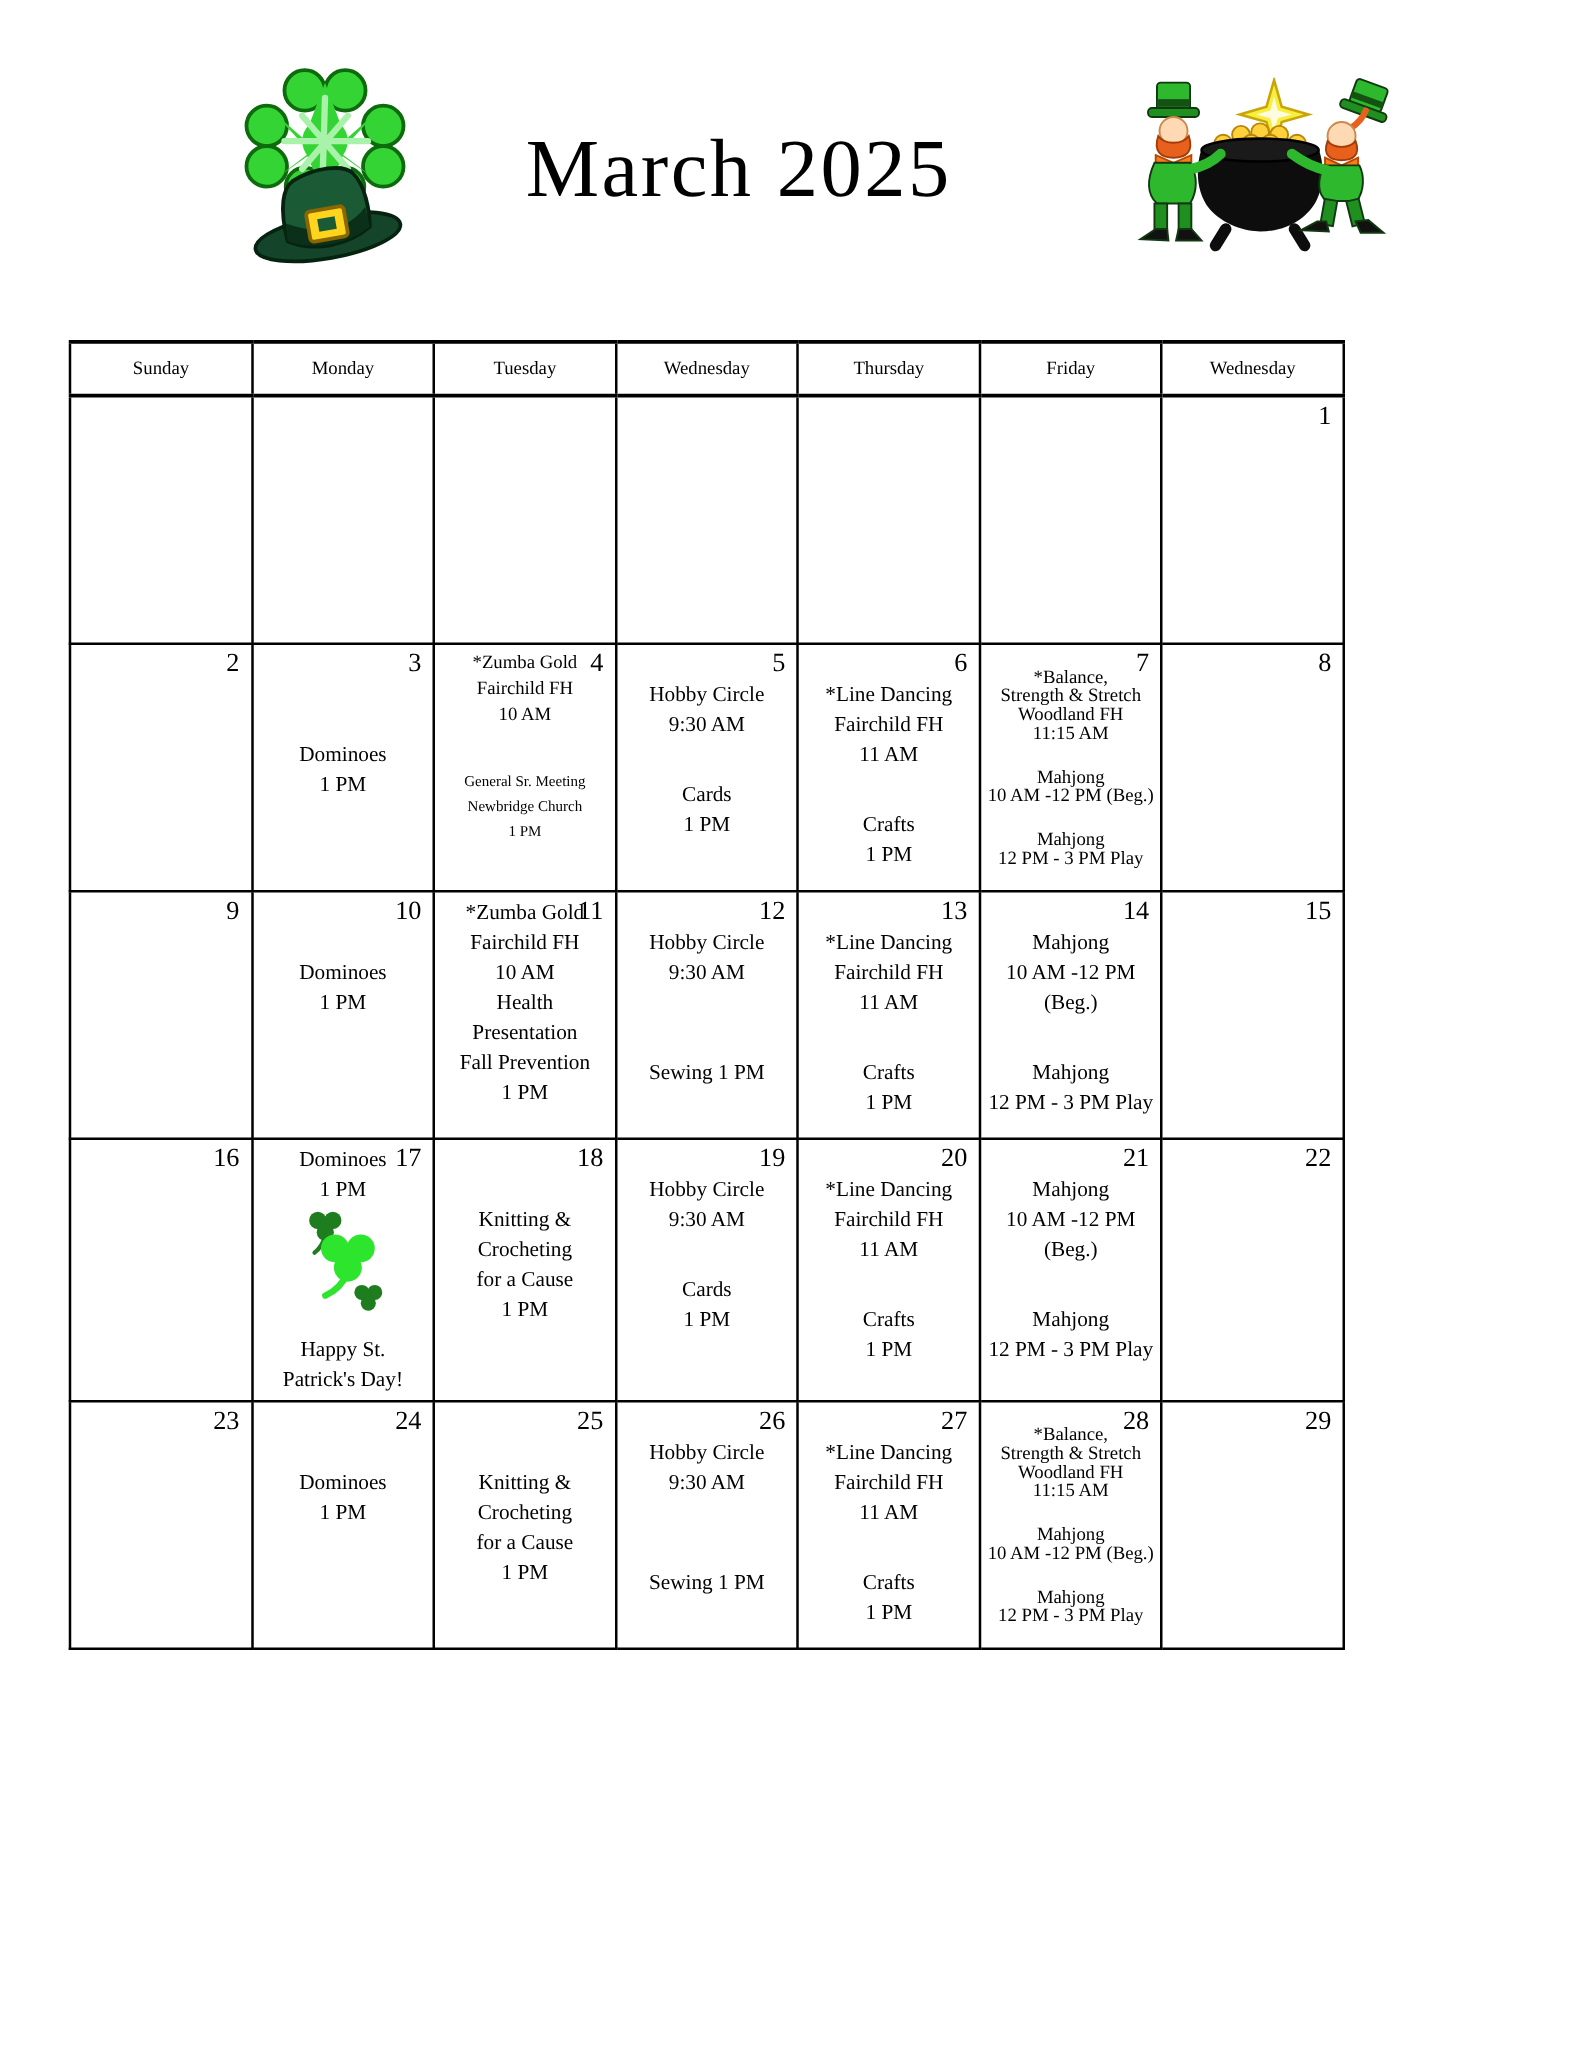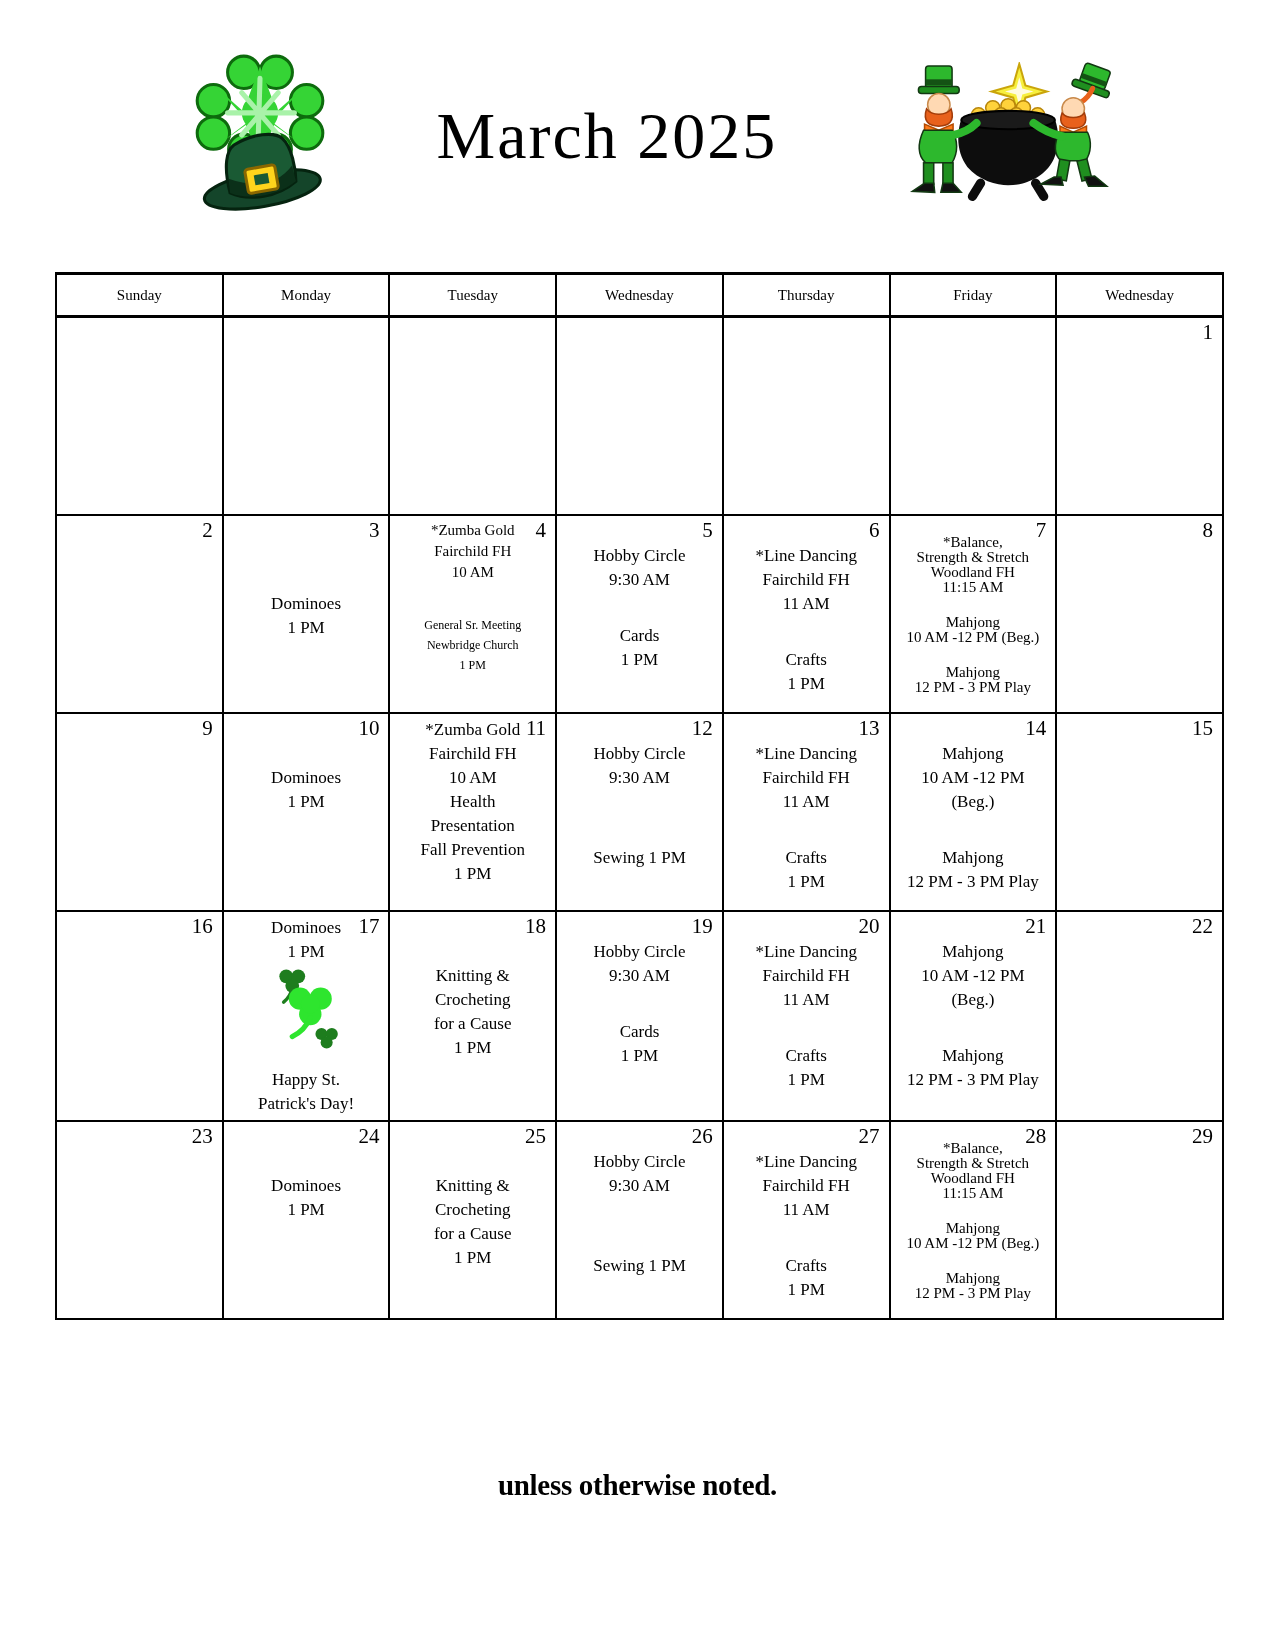--- a/index.html
+++ b/index.html
@@ -7,27 +7,27 @@
     position:relative; width:1275px; height:1650px; margin:0 auto;
     background:#ffffff; font-family:"Liberation Serif", serif; color:#000;
     overflow:hidden;
   }
 
   
   .clipart { position:absolute; }
   .clipart-left  { left:183px; top:48px;  width:152px; height:172px; }
   .clipart-right { left:838px; top:62px;  width:275px; height:152px; }
   .page-title {
-    position:absolute; left:327px; top:98px; width:560px;
+    position:absolute; left:311px; top:98px; width:560px;
     text-align:center; font-size:66px; letter-spacing:2px; font-weight:400;
   }
 
   
   table.calendar {
-    position:absolute; left:55px; top:272px; width:1169px;
+    position:absolute; left:55px; top:272px; width:1021px;
     border-collapse:collapse; table-layout:fixed;
     border:2px solid #000000;
   }
   table.calendar th {
     border:2px solid #000; border-top:3px solid #000; border-bottom:3px solid #000;
     height:38px; font-weight:400; font-size:15px; text-align:center;
   }
   table.calendar td {
     border:2px solid #000; height:188px; vertical-align:top;
     position:relative; padding:4px 5px; text-align:center;
@@ -465,15 +465,14 @@
             </div>
           </td>
           <td>
             <div class="daynum">29</div>
           </td>
         </tr>
       </tbody>
   </table>
 
   <div class="footer">
-    <div>unless otherwise noted.</div>
   </div>
 </div>
 
 </body></html>

